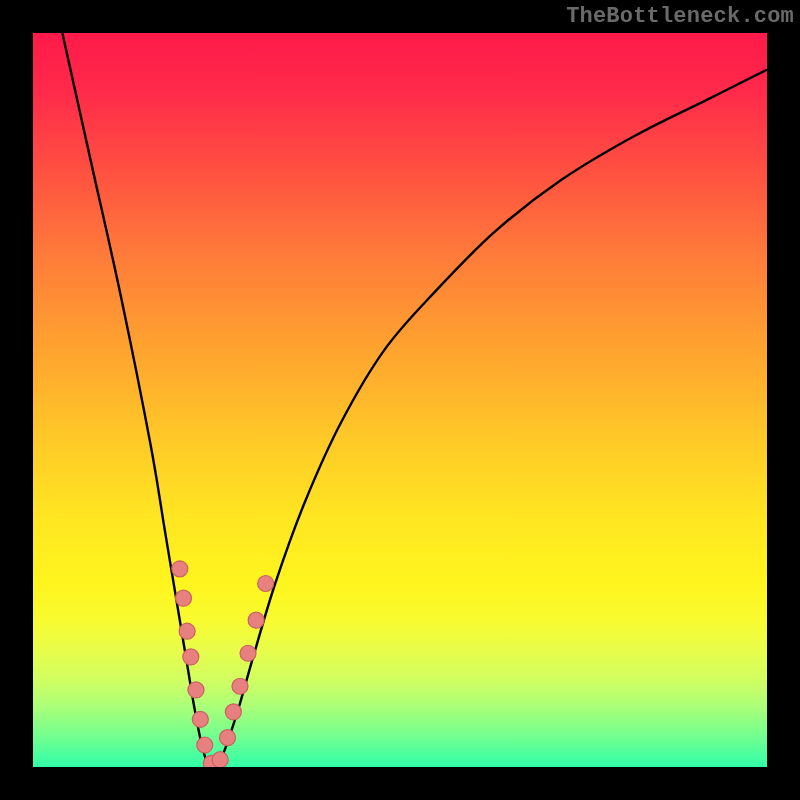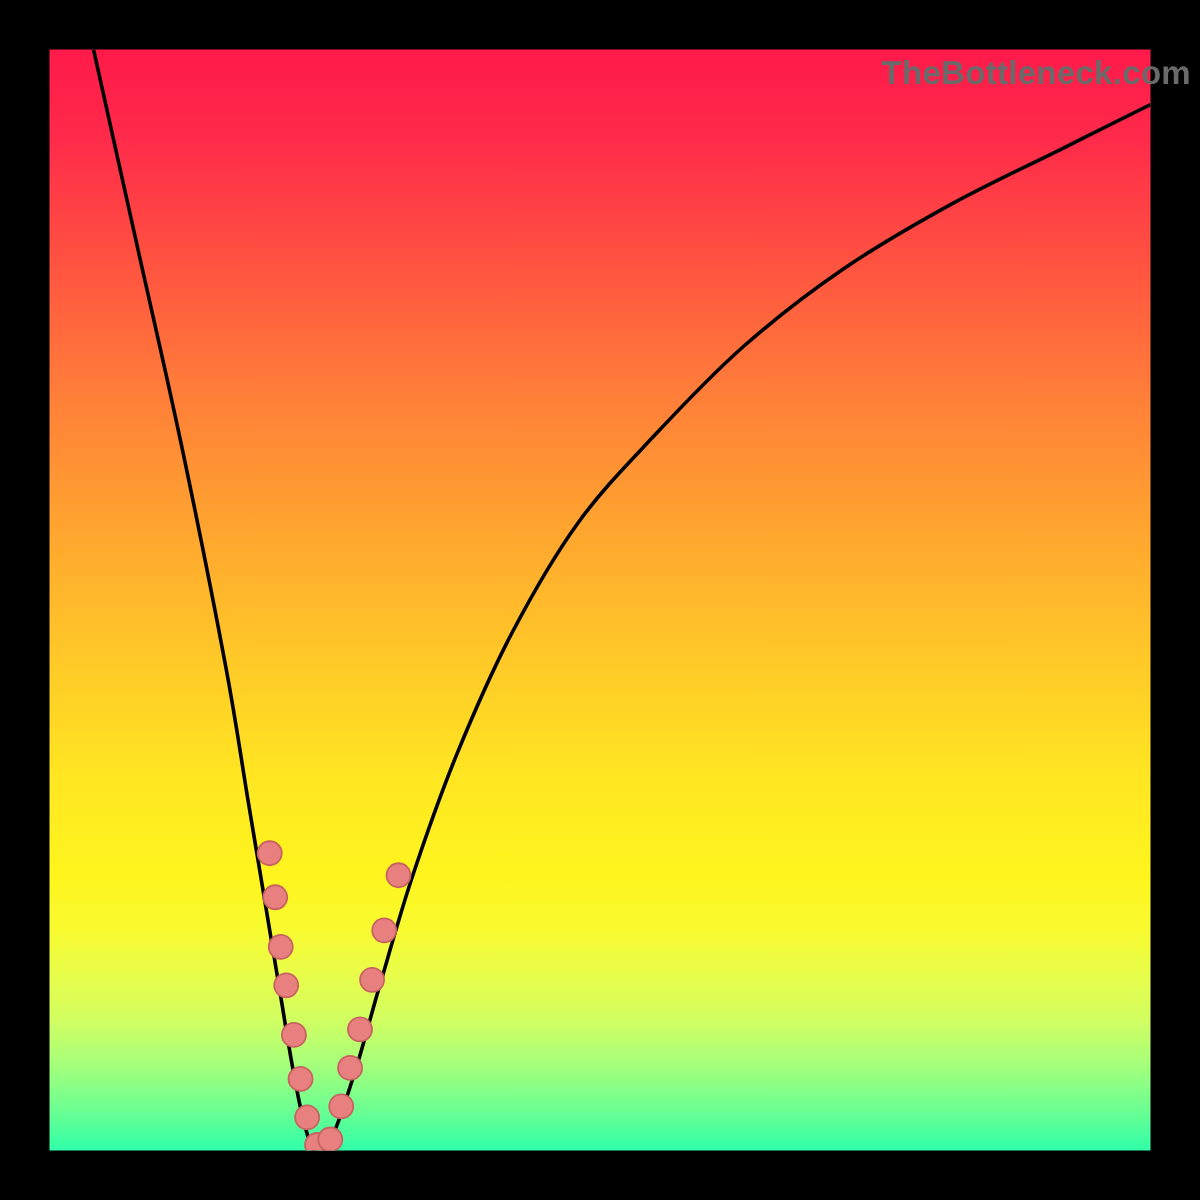--- a/index.html
+++ b/index.html
@@ -35,27 +35,26 @@
       #e8fd4a 84%,
       #d2fe60 88%,
       #a8ff7a 92%,
       #70ff90 96%,
       #30ffa8 100%);
   }
   .watermark {
     position: absolute;
     right: 6px;
     top: 4px;
-    font-family: Liberation Sans, sans-serif;
+    font-family: Liberation Mono, monospace;
     font-size: 22px;
     font-weight: 600;
     color: #6a6a6a;
     letter-spacing: 0.2px;
     user-select: none;
-    margin-top: 32px;
   }
   svg.curve {
     position: absolute;
     left: 0;
     top: 0;
     width: 734px;
     height: 734px;
   }
 </style>
 </head>

